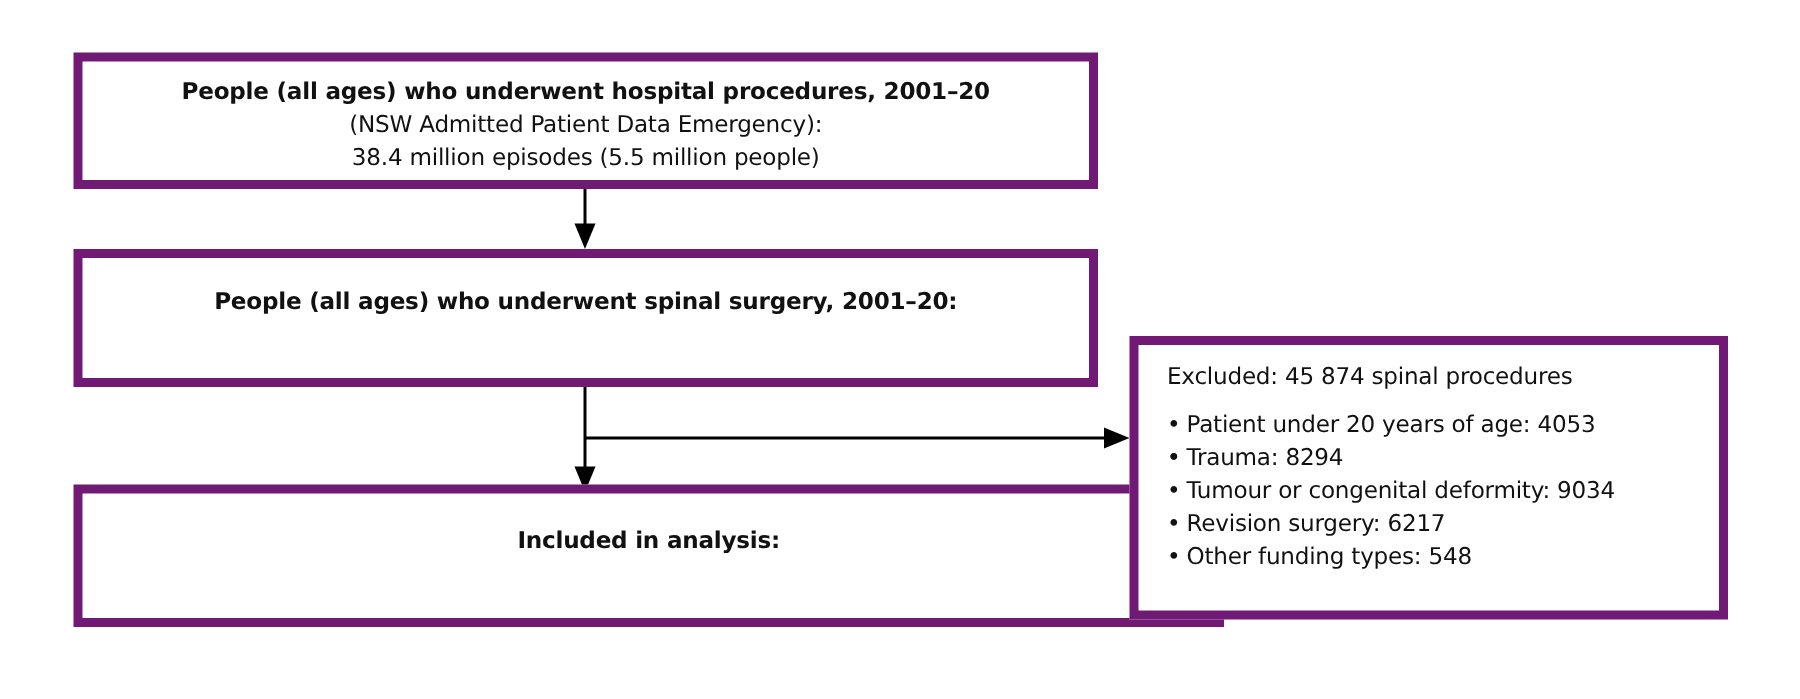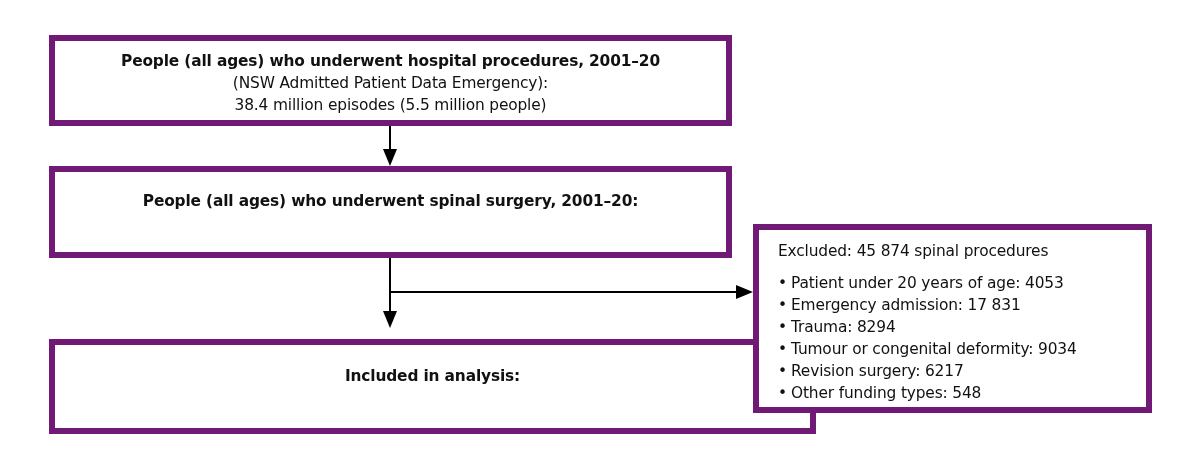--- a/index.html
+++ b/index.html
@@ -113,37 +113,36 @@
       <span class="line">38.4 million episodes (5.5 million people)</span>
     </div>
   </div>
 
   <div class="node-box" id="box-spinal-surgery" style="left:49px; top:166px; width:683px; height:92px;">
     <div class="node-inner" style="top:18px;">
       <span class="line bold">People (all ages) who underwent spinal surgery, 2001–20:</span>
     </div>
   </div>
 
-  <div class="node-box" id="box-included" style="left:49px; top:339px; width:767px; height:95px;">
+  <div class="node-box" id="box-included" style="left:49px; top:323px; width:767px; height:95px;">
     <div class="node-inner" style="top:20px;">
       <span class="line bold">Included in analysis:</span>
     </div>
   </div>
 
   <div class="node-box" id="exclusion-box" style="left:753px; top:203px; width:399px; height:189px;margin-top:21px;">
     <div class="excl-inner">
       <div class="excl-heading">Excluded: 45 874 spinal procedures</div>
       <ul class="excl-list">
         <li>
           <span class="bullet-dot">•</span>
           <span>Patient under 20 years of age: 4053</span>
         </li>
         <li>
           <span class="bullet-dot">•</span>
-          <span>Emergency admission: 17 831</span>
         </li>
         <li>
           <span class="bullet-dot">•</span>
           <span>Trauma: 8294</span>
         </li>
         <li>
           <span class="bullet-dot">•</span>
           <span>Tumour or congenital deformity: 9034</span>
         </li>
         <li>

